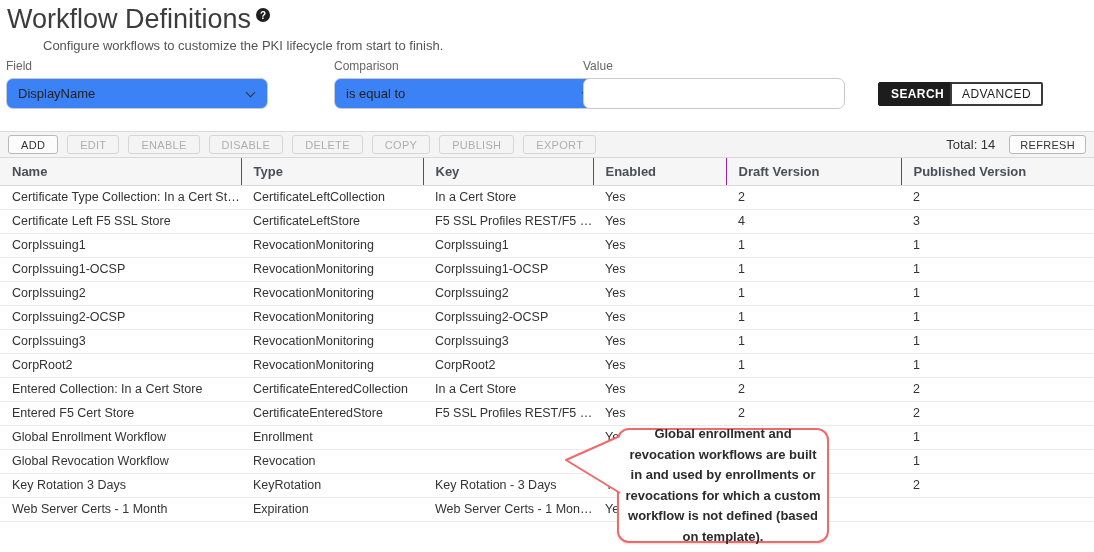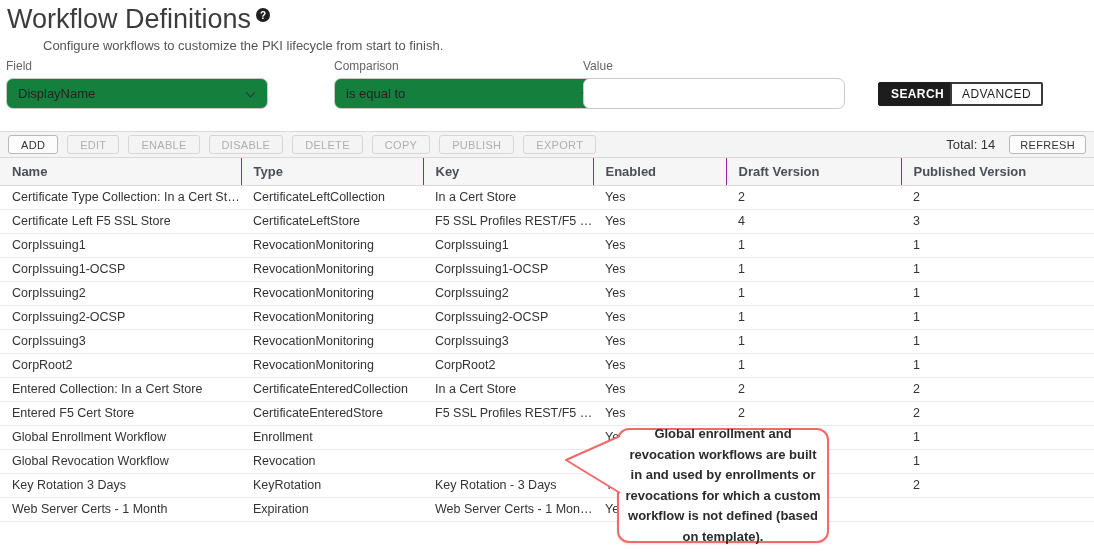--- a/index.html
+++ b/index.html
@@ -20,21 +20,21 @@
     margin:4px 0 0 5px; cursor:pointer;
   }
   .subtitle { font-size:13px; color:#555; margin-top:3px;margin-left:36px; }
 
   
   .search-row { position:relative; height:64px; margin-top:6px; }
   .form-group { position:absolute; top:0; }
   .form-label { font-size:12px; color:#666; margin-bottom:5px; display:block; }
   .control {
     height:31px; border:1px solid #c9c9c9; border-radius:7px;
-    background:#15803d; font-size:13px; color:#222;
+    background:#3b82f6; font-size:13px; color:#222;
     display:flex; align-items:center; padding:0 11px; position:relative;
     width:100%; cursor:pointer;
   }
   .chevron {
     position:absolute; right:13px; top:10px; width:7px; height:7px;
     border-right:1.8px solid #333; border-bottom:1.8px solid #333;
     transform:rotate(45deg);
   }
   .grp-field { left:6px;  width:262px; }
   .grp-comparison { left:293px; width:270px;margin-left:41px; }

